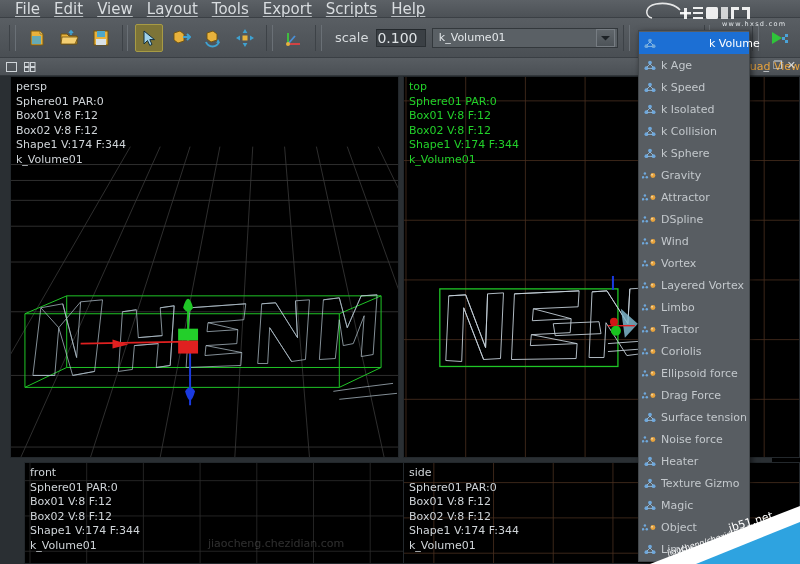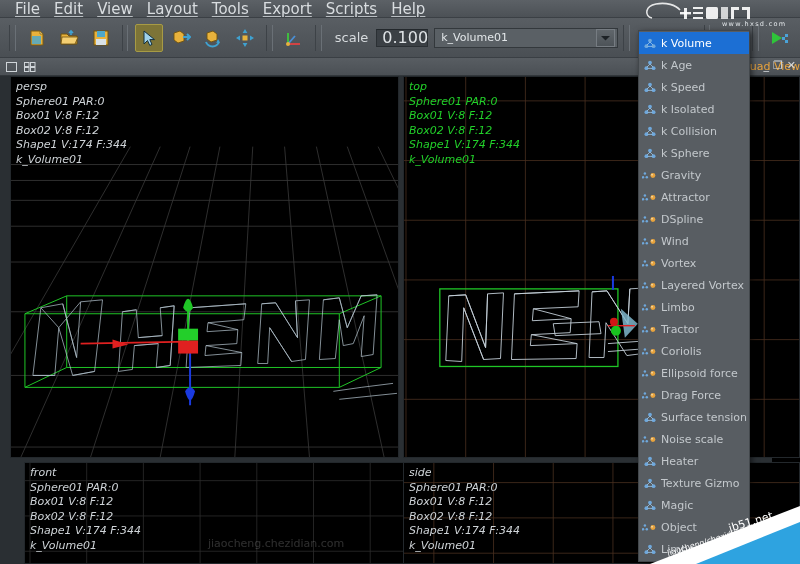--- a/index.html
+++ b/index.html
@@ -34,22 +34,22 @@
         border-left:1px solid #3d4247;border-right:1px solid #6a7076;}
   .tbtn{
     width:26px;height:26px;margin:0 2px;border-radius:2px;
     display:flex;align-items:center;justify-content:center;cursor:pointer;
     border:1px solid transparent;position:relative;
   }
   .tbtn.active{background:#7d7437;border:1px solid #a79b45;}
   .lbl{font-size:13px;color:#d7dbde;margin:0 8px;}
   .numfield{
     width:52px;height:18px;background:#3b4045;border:1px solid #2b3034;
-    border-top-color:#23282c;color:#dfe3e6;font-size:16px;
-    display:flex;align-items:center;padding-left:5px;box-sizing:border-box;
+    border-top-color:#23282c;color:#dfe3e6;font-size:14px;
+    display:flex;align-items:center;box-sizing:border-box;
   }
   .combo{
     width:196px;height:20px;background:#5a6065;border:1px solid #33383c;
     display:flex;align-items:center;box-sizing:border-box;margin-left:6px;
   }
   .combo .ctext{flex:1;font-size:11px;color:#e2e6e9;padding-left:6px;}
   .combo .carrow{
     width:17px;height:16px;margin-right:2px;background:linear-gradient(#60666b,#4d5358);
     border:1px solid #767c82;display:flex;align-items:center;justify-content:center;
   }
@@ -67,21 +67,21 @@
   }
   .panel-title .ttxt{
     position:absolute;left:0;right:0;text-align:right;
     font-size:11px;color:#e8a33d;
   }
   .tbico{width:12px;height:11px;margin-left:6px;display:flex;align-items:center;}
   .winbtns{position:absolute;right:4px;top:2px;display:flex;gap:4px;align-items:center;}
   .winbtn{font-size:11px;color:#d5d9dc;cursor:pointer;line-height:12px;}
 
   
-  .vpwrap{position:absolute;left:0;top:18px;width:772px;height:488px;background:#2a2f33;font-style:italic;}
+  .vpwrap{position:absolute;left:0;top:18px;width:772px;height:488px;background:#2a2f33;}
   .vp{position:absolute;background:#000;overflow:hidden;border:1px solid #23282c;box-sizing:border-box;}
   #vp-persp{left:10px;top:0px;width:389px;height:382px;}
   #vp-top  {left:403px;top:0px;width:397px;height:382px;}
   #vp-front{left:24px;top:386px;width:389px;height:102px;}
   #vp-side {left:403px;top:386px;width:397px;height:102px;}
   .vp .ovl{position:absolute;left:5px;top:3px;font-size:11px;line-height:14.6px;
            white-space:pre;pointer-events:none;text-shadow:0 0 1px #000;}
   .ovl-white{color:#cfd4d8;}
   .ovl-green{color:#22d12a;}
   .grid,.geo{position:absolute;left:0;top:0;width:100%;height:100%;}
@@ -100,21 +100,21 @@
     position:absolute;left:638px;top:30px;width:112px;
     background:#585d62;border:1px solid #42474b;box-shadow:2px 2px 6px rgba(0,0,0,.55);
     z-index:40;box-sizing:border-box;padding:1px 0;
   }
   .dd-item{
     height:22px;display:flex;align-items:center;box-sizing:border-box;
     padding-left:3px;cursor:default;
   }
   .dd-item .ic{width:16px;height:14px;display:flex;align-items:center;justify-content:center;flex:0 0 16px;}
   .dd-item .dtxt{font-size:11px;color:#c3c8cc;margin-left:3px;white-space:nowrap;}
-  .dd-item.sel{background:#1c6fd4;}
+  .dd-item.sel{background:#1c6fd4;gap:48px;}
   .dd-item.sel .dtxt{color:#ffffff;}
 
   
   .wm-logo{position:absolute;right:2px;top:0px;width:158px;height:28px;z-index:60;pointer-events:none;}
   .wm-banner{position:absolute;right:0px;bottom:0px;width:190px;height:72px;z-index:60;pointer-events:none;}
   .wm-ghost{position:absolute;left:208px;bottom:14px;z-index:59;pointer-events:none;
             font-size:11px;color:rgba(255,255,255,.18);}
 </style>
 </head>
 <body>
@@ -679,21 +679,21 @@
       <div class="dd-item">
         <span class="ic">
           <svg width="22" height="11" viewBox="0 0 22 11">
             <circle cx="4" cy="2.6" r="1.7" fill="#6fa8dc"></circle>
             <circle cx="1.4" cy="8" r="1.7" fill="#6fa8dc"></circle>
             <circle cx="6.6" cy="8" r="1.7" fill="#6fa8dc"></circle>
             <circle cx="15" cy="5.5" r="3.4" fill="#e8a33d"></circle>
             <circle cx="13.8" cy="4.4" r="1.2" fill="#fbe0a8"></circle>
           </svg>
         </span>
-        <span class="dtxt">Noise scale</span>
+        <span class="dtxt">Noise force</span>
       </div>
       <div class="dd-item">
         <span class="ic">
           <svg width="12" height="11" viewBox="0 0 12 11">
             <circle cx="6" cy="2.6" r="1.9" fill="#6fa8dc"></circle>
             <circle cx="2.4" cy="8.2" r="1.9" fill="#6fa8dc"></circle>
             <circle cx="9.6" cy="8.2" r="1.9" fill="#6fa8dc"></circle>
             <path d="M6 4 L3 7 M6 4 L9 7 M3.6 8.4 L8.4 8.4" stroke="#9cc6ea" stroke-width=".8" fill="none"></path>
           </svg>
         </span>

